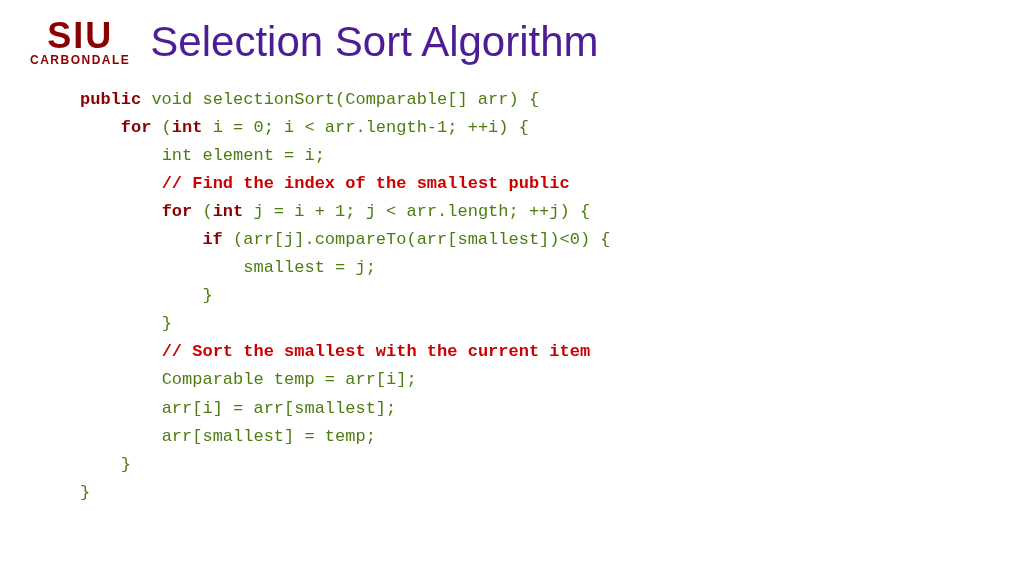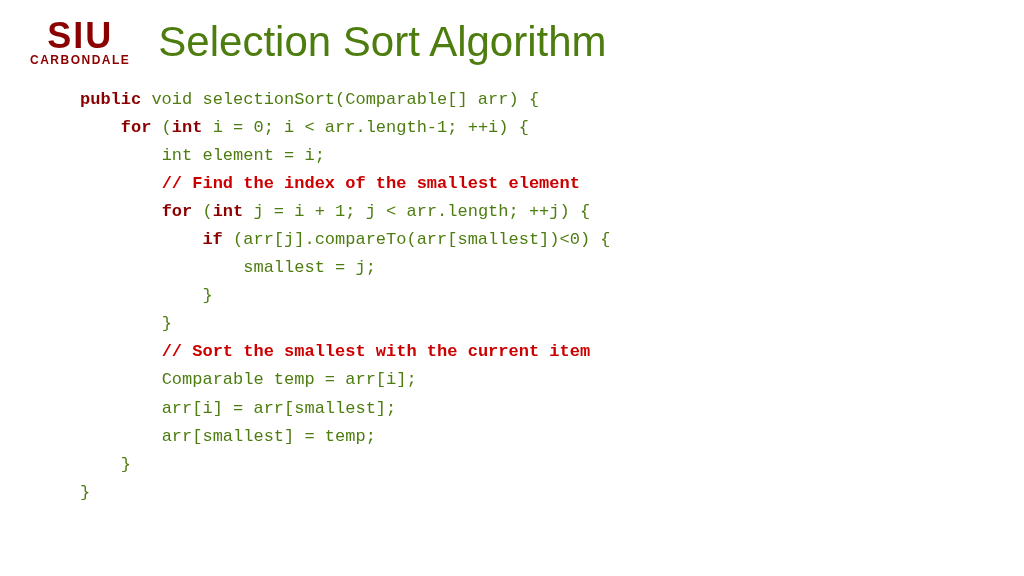--- a/index.html
+++ b/index.html
@@ -9,21 +9,21 @@
       font-family: Arial, sans-serif;
       width: 1024px;
       height: 576px;
       overflow: hidden;
     }
 
     .header {
       display: flex;
       align-items: center;
       padding: 18px 40px 10px 30px;
-      gap: 28px;
+      gap: 20px;
     }
 
     .siu-logo {
       display: flex;
       flex-direction: column;
       align-items: center;
       line-height: 1;
     }
 
     .siu-logo .siu-text {
@@ -37,21 +37,21 @@
     .siu-logo .carbondale-text {
       font-size: 12px;
       color: #8B0000;
       letter-spacing: 1.5px;
       font-weight: bold;
     }
 
     .page-title {
       font-size: 42px;
       font-weight: normal;
-      color: #4d7c0f;
+      color: #4c1d95;
       font-family: Arial, sans-serif;
     }
 
     .code-container {
       padding: 10px 80px 20px 80px;
     }
 
     pre {
       font-family: 'Courier New', Courier, monospace;
       font-size: 17px;
@@ -71,21 +71,21 @@
     <span class="siu-text">SIU</span>
     <span class="carbondale-text">CARBONDALE</span>
   </div>
   <h1 class="page-title">Selection Sort Algorithm</h1>
 </div>
 
 <div class="code-container">
   <pre><span class="kw">public</span><span class="normal"> void selectionSort(Comparable[] arr) {</span>
     <span class="kw">for</span><span class="normal"> (</span><span class="kw">int</span><span class="normal"> i = 0; i &lt; arr.length-1; ++i) {</span>
         <span class="normal">int element = i;</span>
-        <span class="comment">// Find the index of the smallest element</span>
+        <span class="comment">// Find the index of the smallest public</span>
         <span class="kw">for</span><span class="normal"> (</span><span class="kw">int</span><span class="normal"> j = i + 1; j &lt; arr.length; ++j) {</span>
             <span class="kw">if</span><span class="normal"> (arr[j].compareTo(arr[smallest])&lt;0) {</span>
                 <span class="normal">smallest = j;</span>
             <span class="normal">}</span>
         <span class="normal">}</span>
         <span class="comment">// Sort the smallest with the current item</span>
         <span class="normal">Comparable temp = arr[i];</span>
         <span class="normal">arr[i] = arr[smallest];</span>
         <span class="normal">arr[smallest] = temp;</span>
     <span class="normal">}</span>

